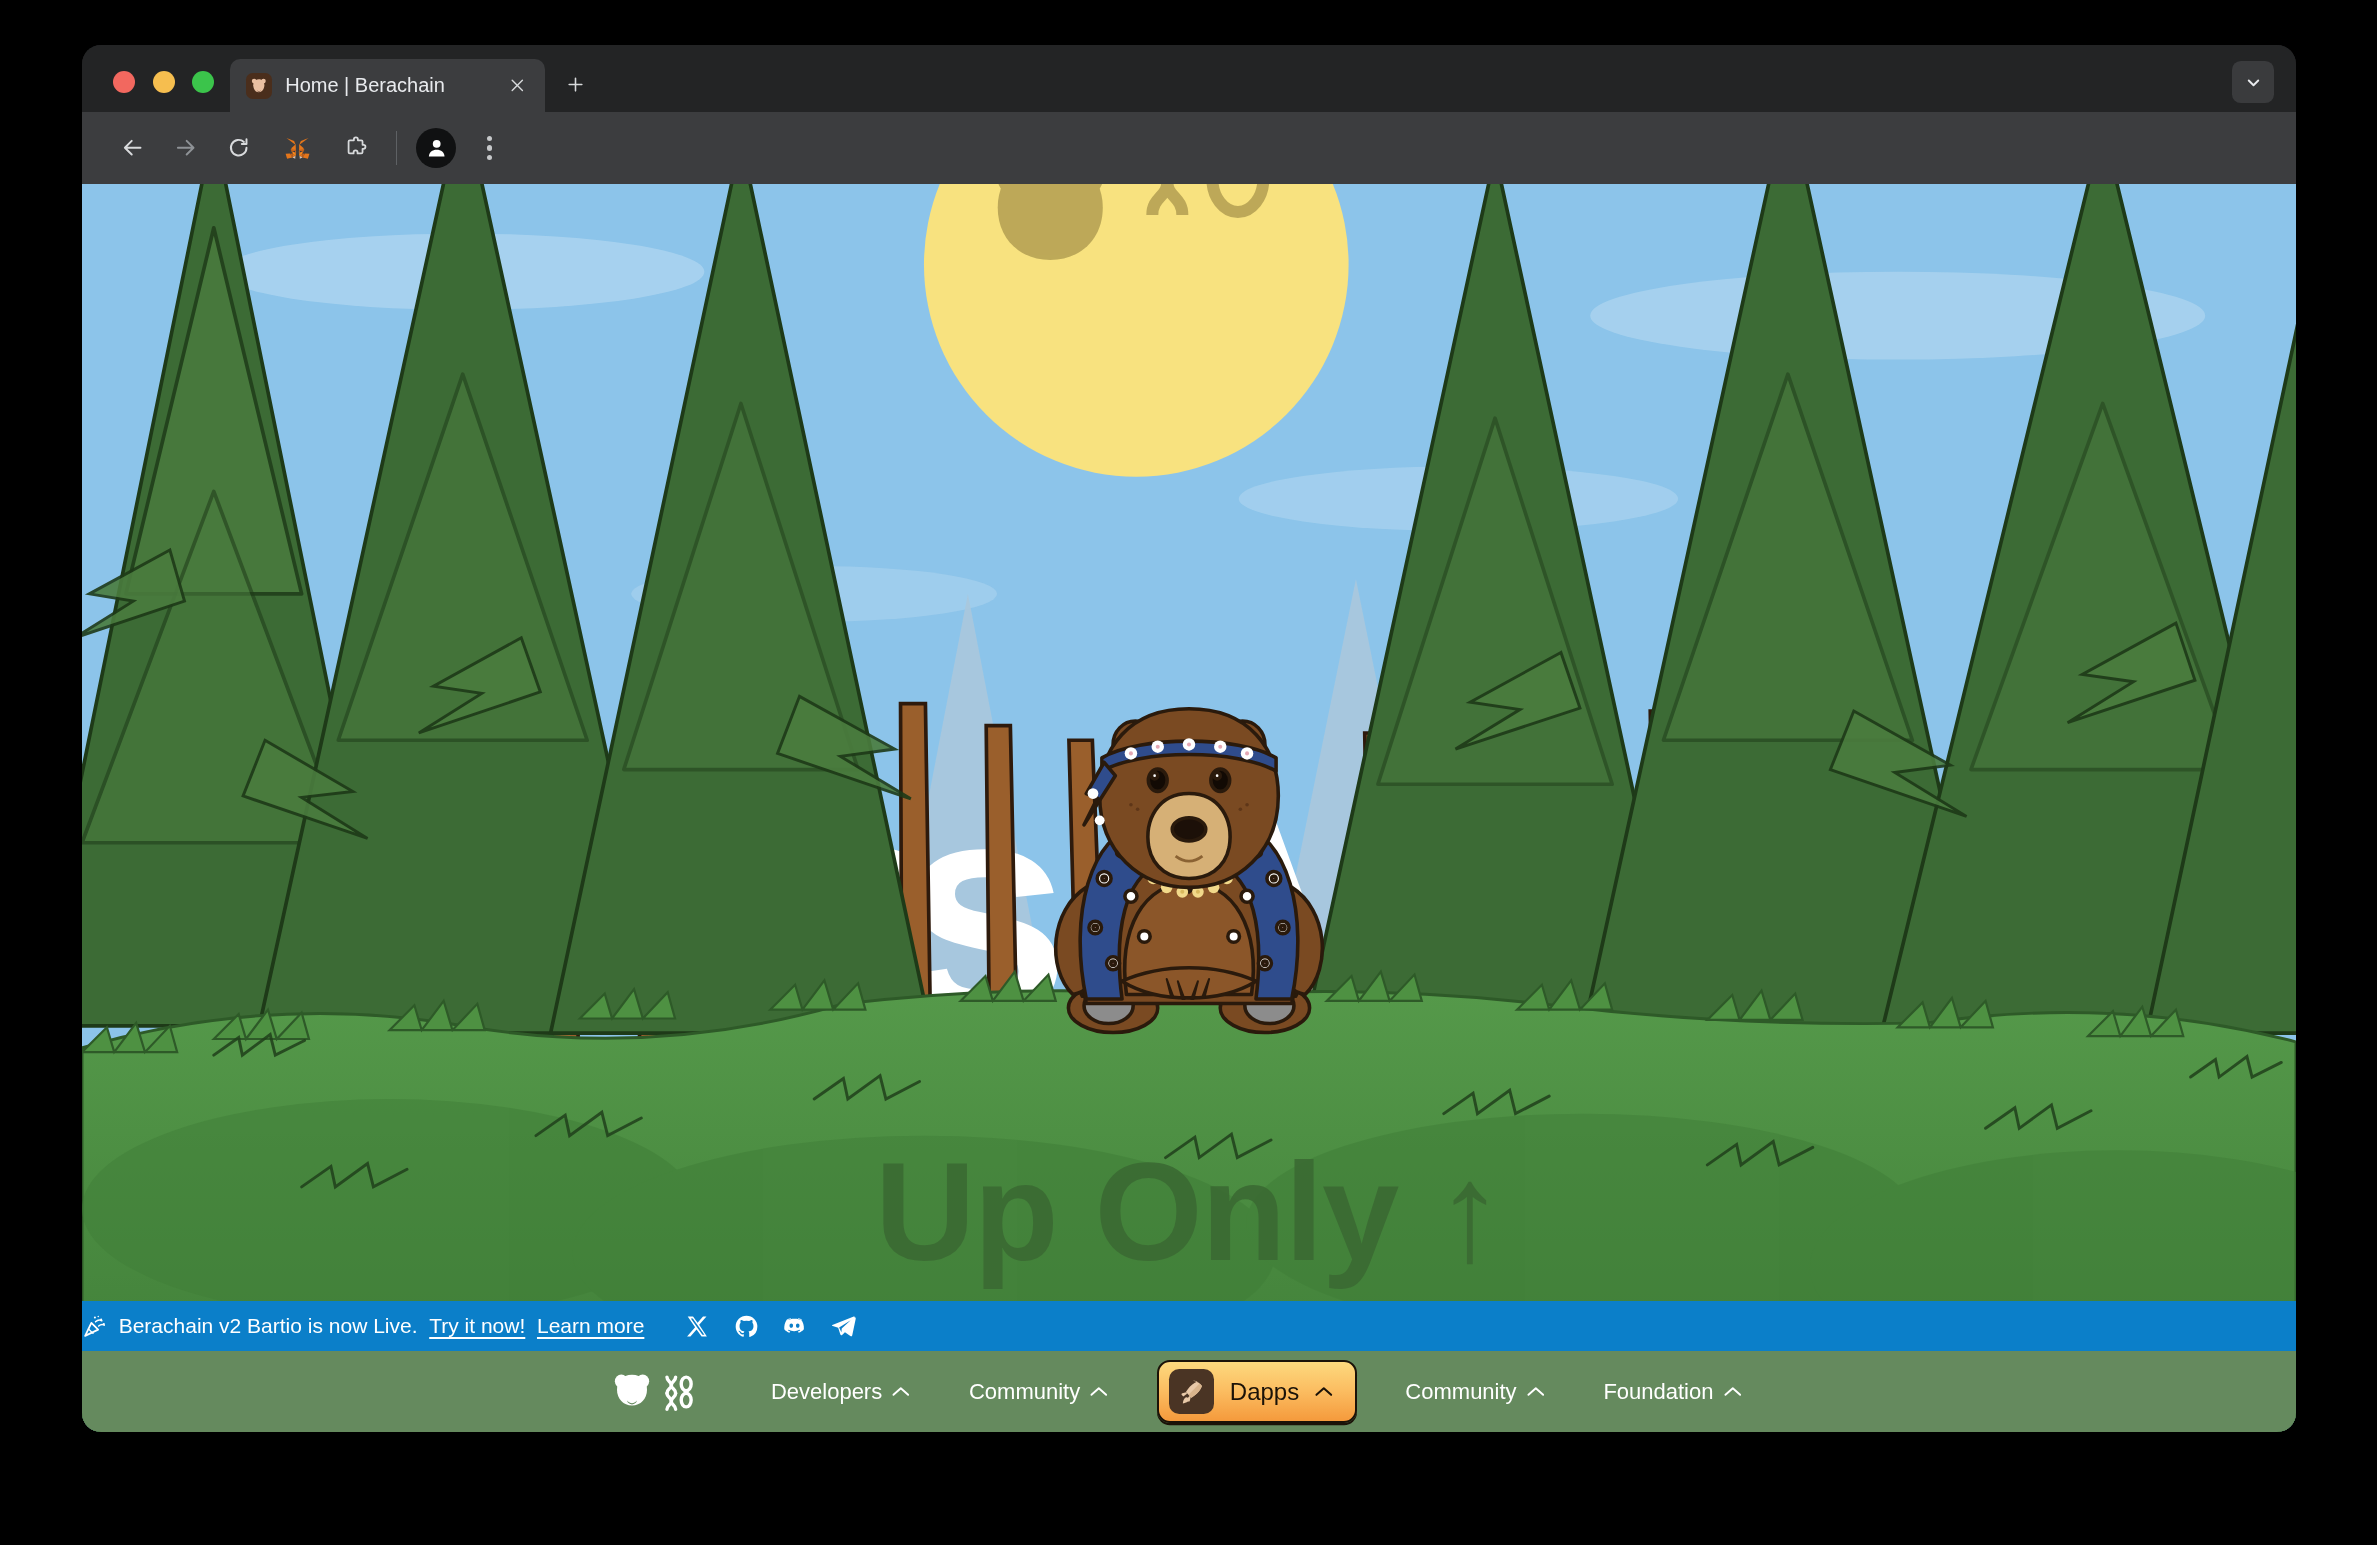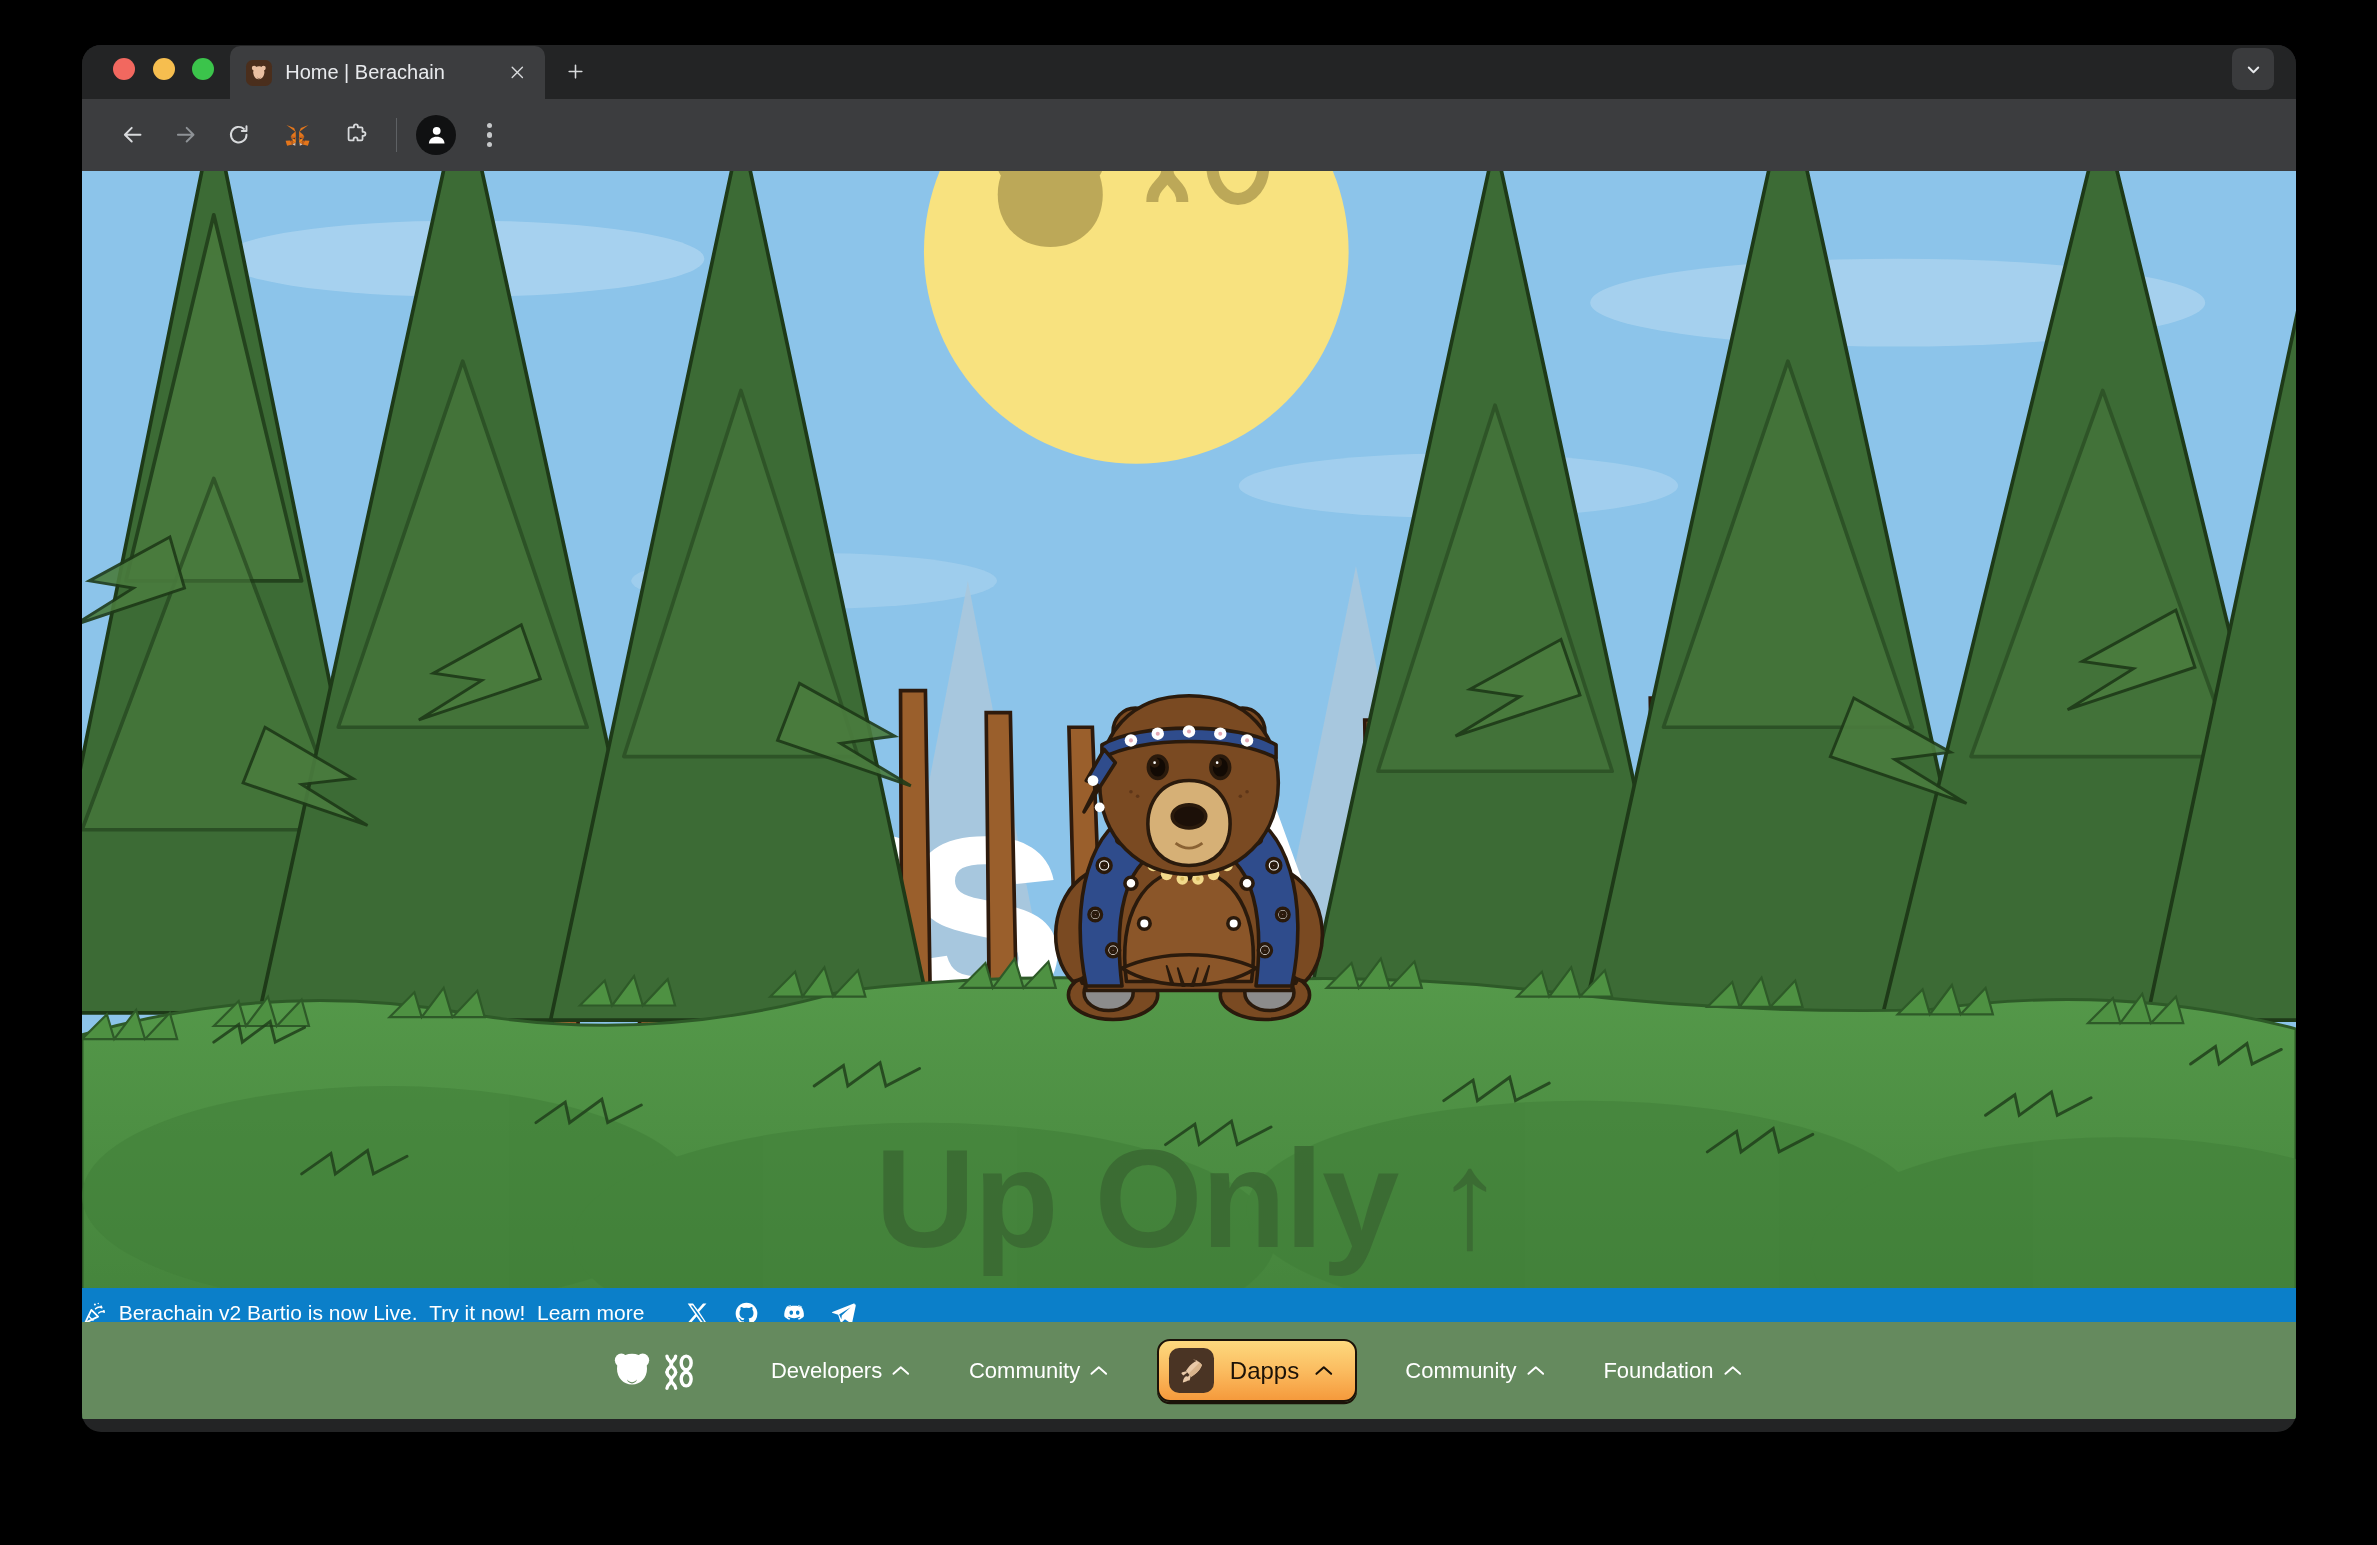--- a/index.html
+++ b/index.html
@@ -17,21 +17,21 @@
     width: 2214px; height: 1387px;
     border-radius: 19px;
     overflow: hidden;
     background: #232425;
     box-shadow: 0 7.3px 44px rgba(0,0,0,.8);
   }
 
   
   .tab-strip {
     position: relative;
-    height: 54px;
+    height: 67px;
     background: #232425;
     display: flex;
     align-items: flex-end;
   }
   .traffic-lights {
     display: flex; align-items: center; gap: 17.6px;
     padding: 0 16px 19px 31px;
   }
   .tl { width: 22px; height: 22px; border-radius: 50%; }
   .tl.red { background: #F2685F; }
@@ -203,21 +203,21 @@
     white-space: nowrap;
   }
   .socials { display: flex; align-items: center; gap: 23.4px; margin-left: 22px; }
   .social-icon { width: 25px; height: 25px; display: flex; align-items: center; justify-content: center; }
   .social-icon svg { width: 100%; height: 100%; display: block; fill: #FFFFFF; }
 
   
   .site-nav {
     position: absolute;
     left: 0; right: 0; bottom: 0;
-    height: 97px;
+    height: 81px;
     background: #658A5E;
     display: flex; align-items: center; justify-content: center;
     gap: 9px;
     z-index: 10;
   }
   .brand-logo {
     display: flex; align-items: center; gap: 10.2px;
     margin-right: 44px;
   }
   .brand-logo svg { display: block; }

